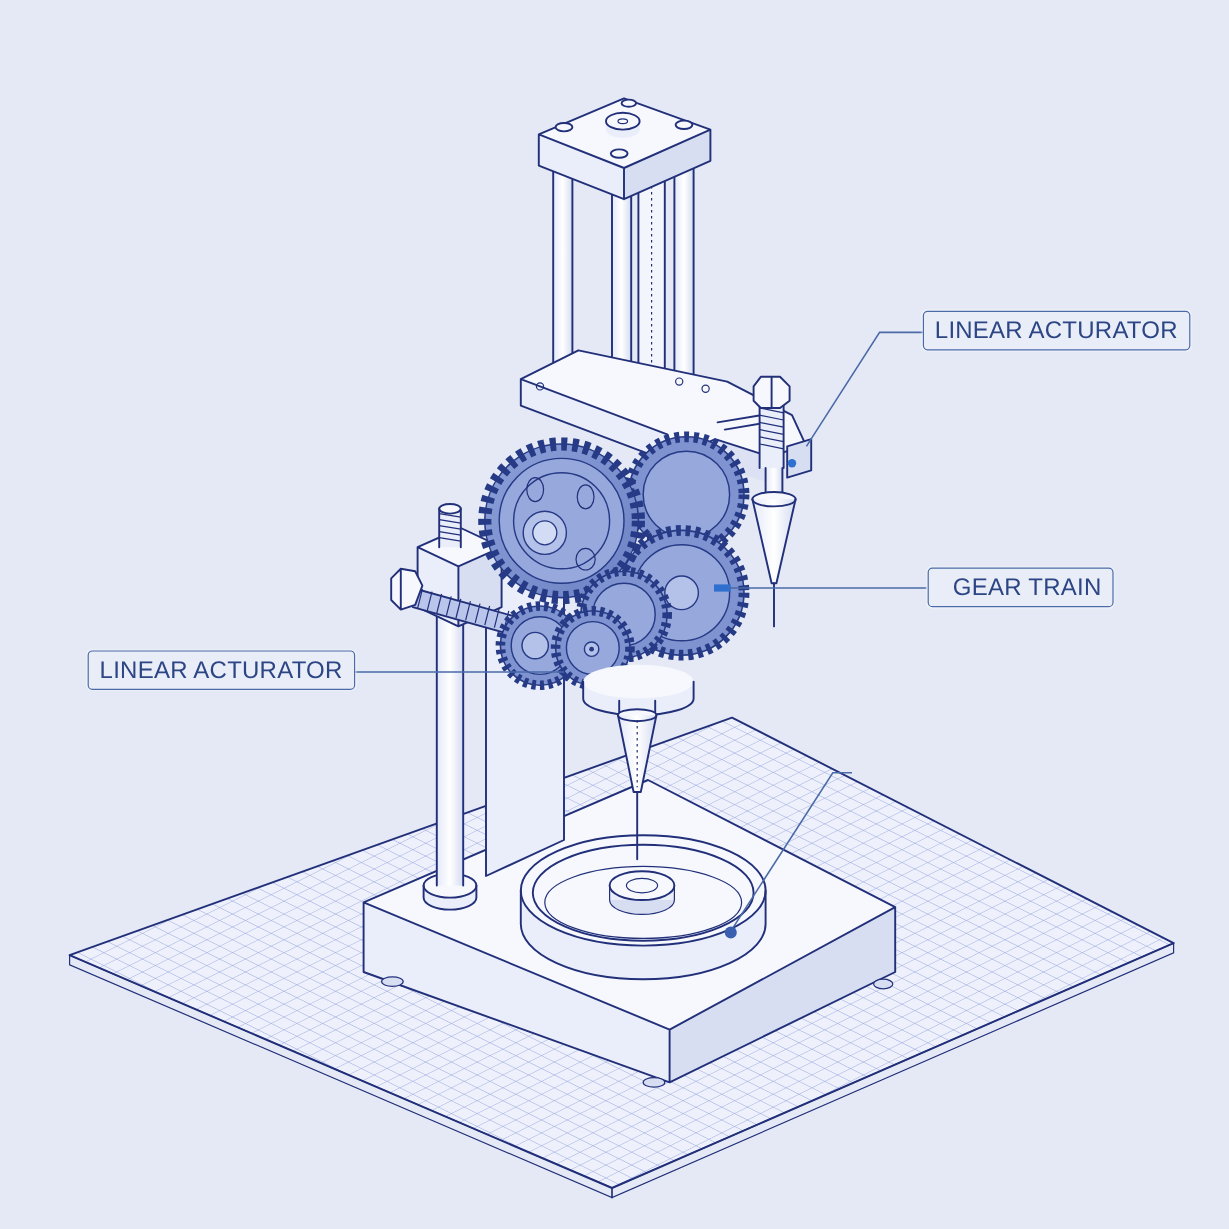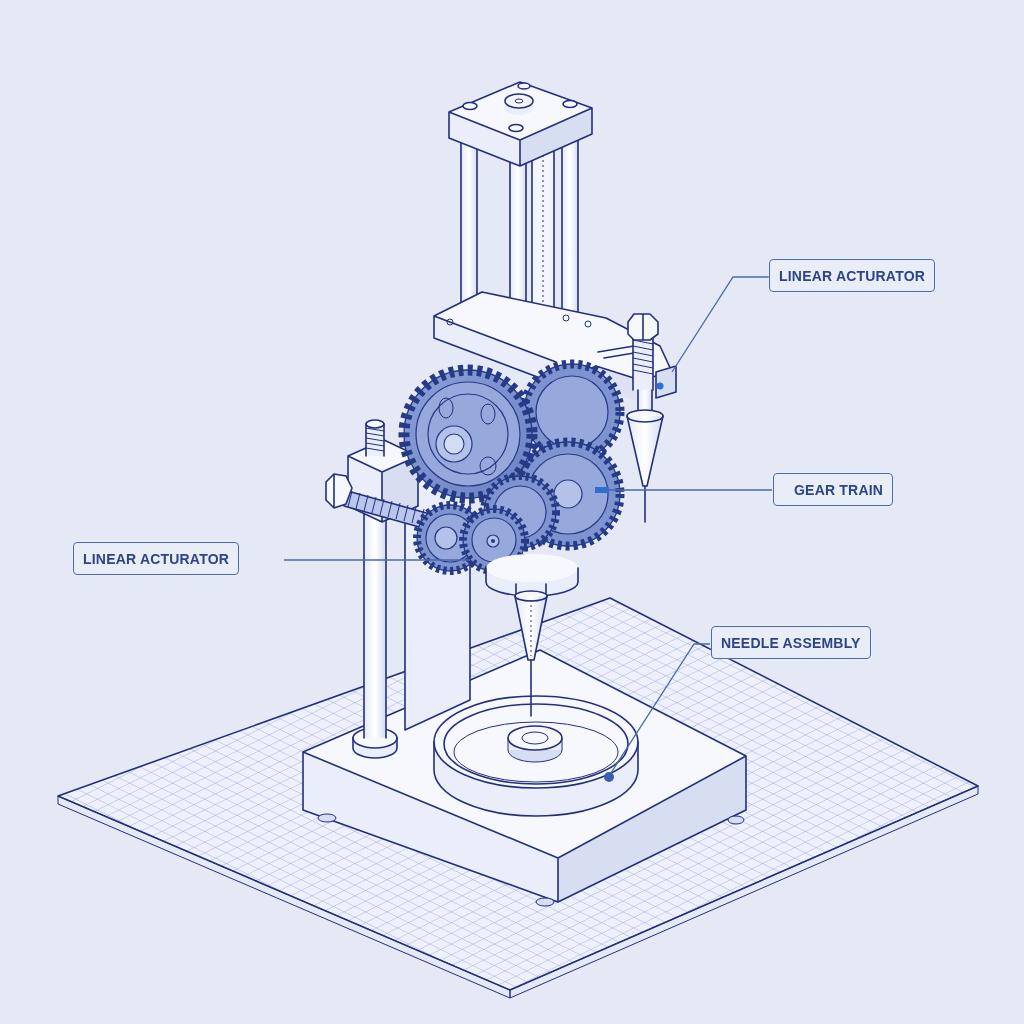--- a/index.html
+++ b/index.html
@@ -10,27 +10,26 @@
     position: relative;
   }
   #stage { position: absolute; left: 0; top: 0; width: 1024px; height: 1024px; }
   svg { position: absolute; left: 0; top: 0; }
   .callout {
     position: absolute;
     border: 1.6px solid #4a6aa8;
     border-radius: 4px;
     background: #e8edf8;
     color: #2c4584;
-    font-size: 14px;
+    font-size: 20px;
     letter-spacing: 0.2px;
     padding: 5px 9px 4px 9px;
     white-space: nowrap;
     line-height: 22px;
     box-shadow: 0 0 2px rgba(255,255,255,0.8);
-    font-weight: bold;
   }
   .ln { fill: none; stroke: #22307a; stroke-width: 1.6; stroke-linejoin: round; stroke-linecap: round; }
   .lt { fill: none; stroke: #22307a; stroke-width: 1; }
   .face-w { fill: #f6f8fe; }
   .face-l { fill: #eaeefa; }
   .face-d { fill: #d7def2; }
   .gear { fill: #7e93d0; stroke: #263a86; stroke-width: 1.3; }
   .gear-in { fill: #97a8dc; stroke: #263a86; stroke-width: 1.2; }
   .gear-hub { fill: #b4c1e8; stroke: #263a86; stroke-width: 1.2; }
   .leader { fill: none; stroke: #4a6aa8; stroke-width: 1.3; }
@@ -268,17 +267,14 @@
 
 <div class="callout" style="left:769px; top:259px;">
   <span>LINEAR ACTURATOR</span>
 </div>
 <div class="callout" style="left:773px; top:473px;padding-left:20px;">
   <span>GEAR TRAIN</span>
 </div>
 <div class="callout" style="left:73px; top:542px;">
   <span>LINEAR ACTURATOR</span>
 </div>
-<div class="callout" style="left:711px; top:626px;">
-  <span>NEEDLE ASSEMBLY</span>
-</div>
 
 </div>
 
 </body></html>

